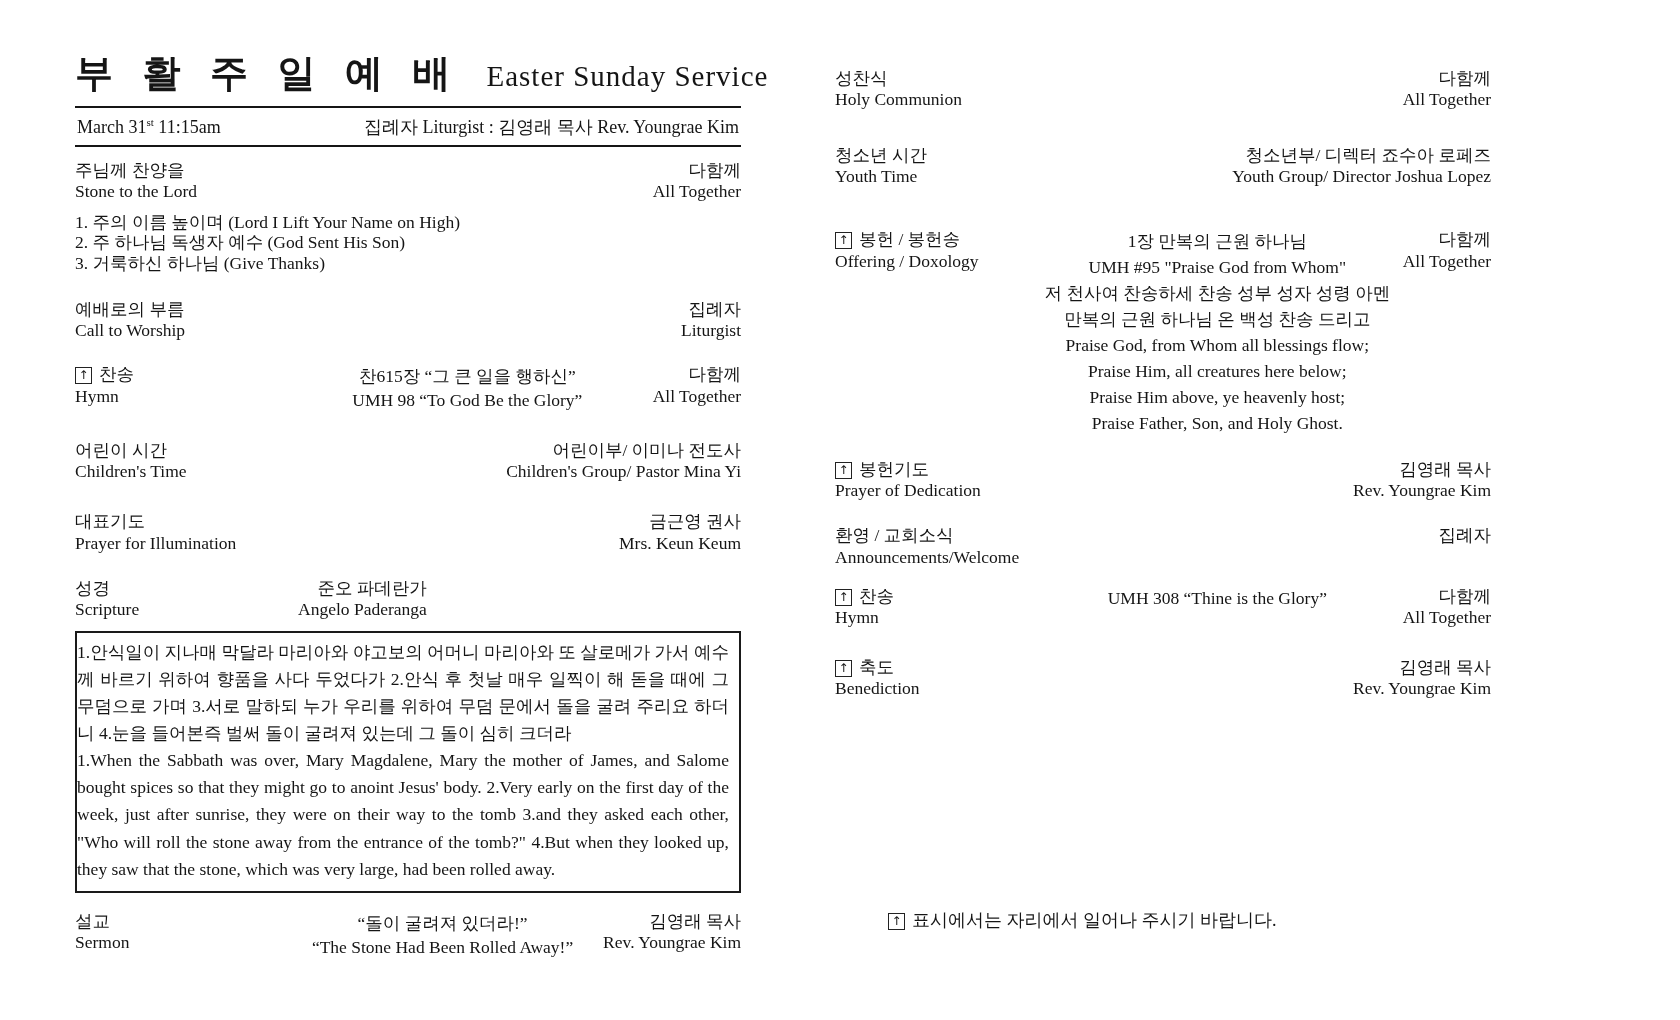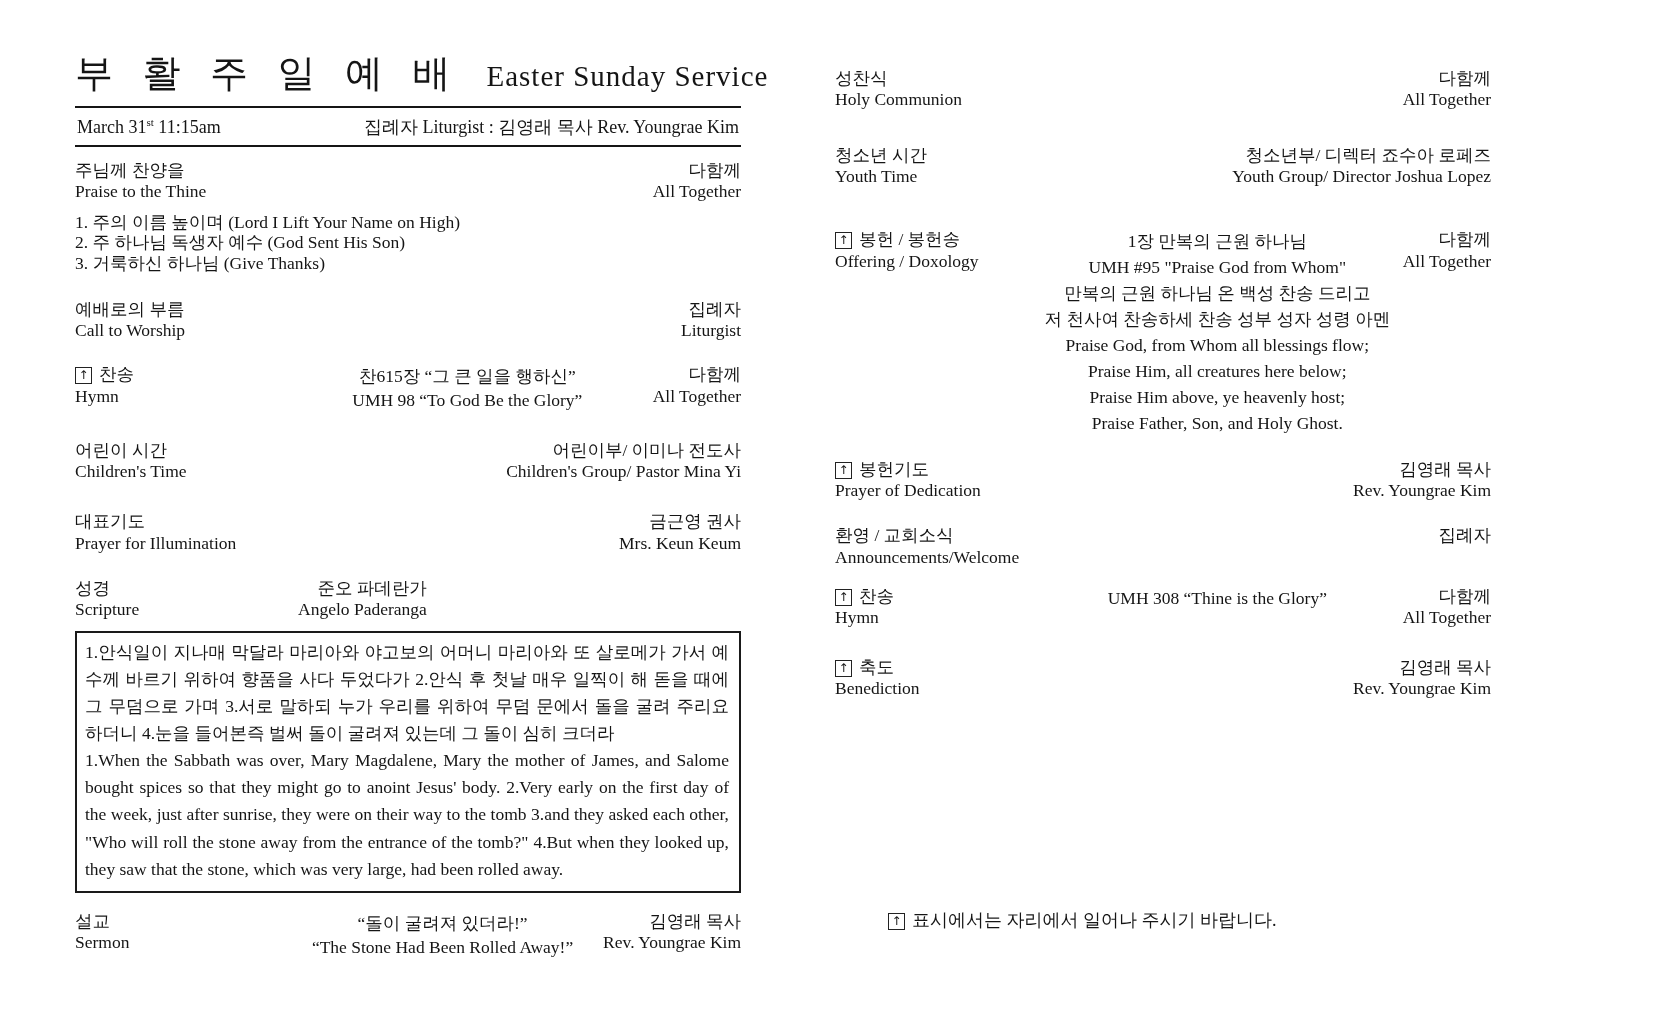--- a/index.html
+++ b/index.html
@@ -12,21 +12,21 @@
     overflow: hidden;
   }
   .page { position: relative; width: 1680px; height: 1020px; }
 
   .col { position: absolute; top: 0; }
   .col-left  { left: 75px;  width: 666px; padding-top: 48px; }
   .col-right { left: 835px; width: 656px; padding-top: 60px; }
 
   
   .title-row { display: flex; align-items: baseline; gap: 26px; white-space: nowrap; }
-  .title-kr { font-size: 38px; font-weight: normal; letter-spacing: 10px; }
+  .title-kr { font-size: 38px; font-weight: bold; letter-spacing: 10px; }
   .title-en { font-size: 29px; letter-spacing: 1px; }
   .rule { border: none; border-top: 2px solid #151515; margin: 0; }
   .rule-top { margin-top: 7px; }
   .subtitle-row {
     display: flex; justify-content: space-between; align-items: baseline;
     font-size: 18px; padding: 7px 2px 6px 2px; white-space: nowrap;
   }
   sup { font-size: 11px; }
 
   
@@ -45,21 +45,21 @@
     font-size: 12px; line-height: 14px;
     margin-right: 7px; position: relative; top: -1px;
     font-family: "DejaVu Sans", sans-serif;
   }
 
   .songs { font-size: 17.5px; line-height: 1.18; margin-top: 9px; }
 
   .scripture-box {
     border: 2px solid #1a1a1a;
     margin-top: 10px;
-    padding: 6px 10px 8px 8px;
+    padding: 6px 10px 8px 0;
     font-size: 17.5px;
     line-height: 1.55;
     text-align: justify;
   }
   .scripture-box p { margin: 0; }
 
   .footer-note {
     position: absolute; left: 888px; top: 908px;
     font-size: 18px; white-space: nowrap;
   }
@@ -97,21 +97,21 @@
     <div class="subtitle-row">
       <span><span>March 31</span><sup>st</sup><span> 11:15am</span></span>
       <span>집례자 Liturgist : 김영래 목사 Rev. Youngrae Kim</span>
     </div>
     <hr class="rule">
 
     <div class="mt-sec1">
       <div class="section">
         <div class="label">
           <div>주님께 찬양을</div>
-          <div>Praise to the Thine</div>
+          <div>Stone to the Lord</div>
         </div>
         <div class="center"></div>
         <div class="right">
           <div>다함께</div>
           <div>All Together</div>
         </div>
       </div>
       <div class="songs">
         <div>1. 주의 이름 높이며 (Lord I Lift Your Name on High)</div>
         <div>2. 주 하나님 독생자 예수 (God Sent His Son)</div>
@@ -230,22 +230,22 @@
     </div>
 
     <div class="section mt-r3">
       <div class="label">
         <div class="label-row"><span class="stand">↑</span><span>봉헌 / 봉헌송</span></div>
         <div>Offering / Doxology</div>
       </div>
       <div class="center tall">
         <div>1장 만복의 근원 하나님</div>
         <div>UMH #95 "Praise God from Whom"</div>
+        <div>저 천사여 찬송하세 찬송 성부 성자 성령 아멘</div>
         <div>만복의 근원 하나님 온 백성 찬송 드리고</div>
-        <div>저 천사여 찬송하세 찬송 성부 성자 성령 아멘</div>
         <div>Praise God, from Whom all blessings flow;</div>
         <div>Praise Him, all creatures here below;</div>
         <div>Praise Him above, ye heavenly host;</div>
         <div>Praise Father, Son, and Holy Ghost.</div>
       </div>
       <div class="right">
         <div>다함께</div>
         <div>All Together</div>
       </div>
     </div>

